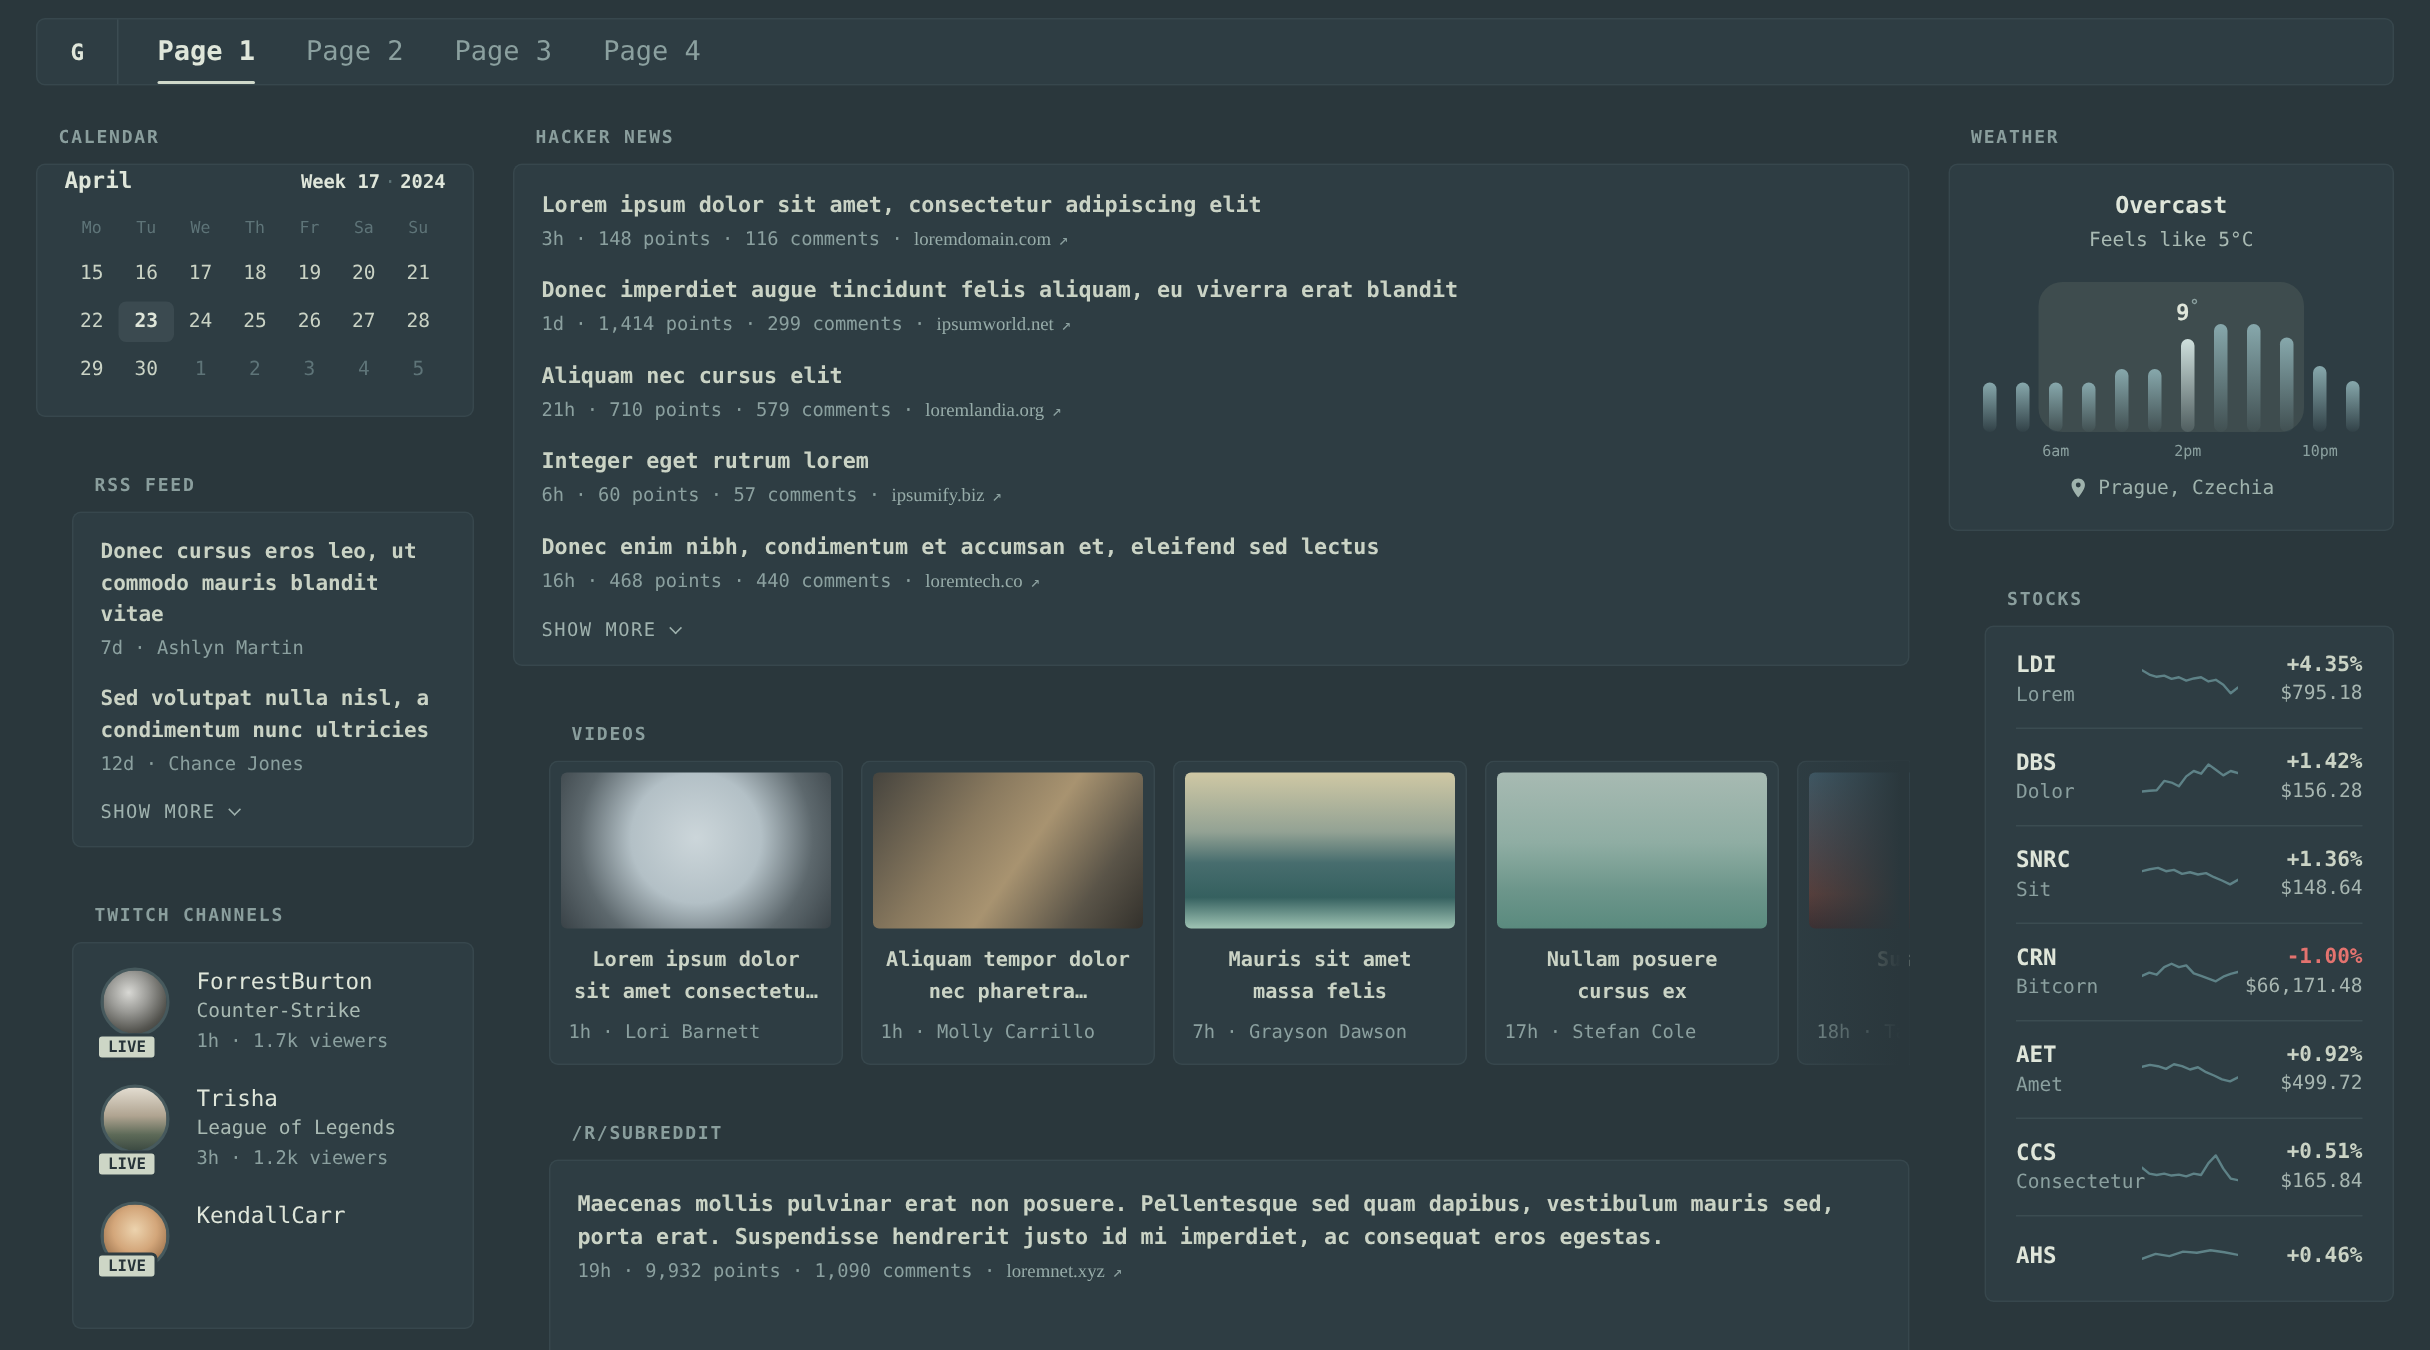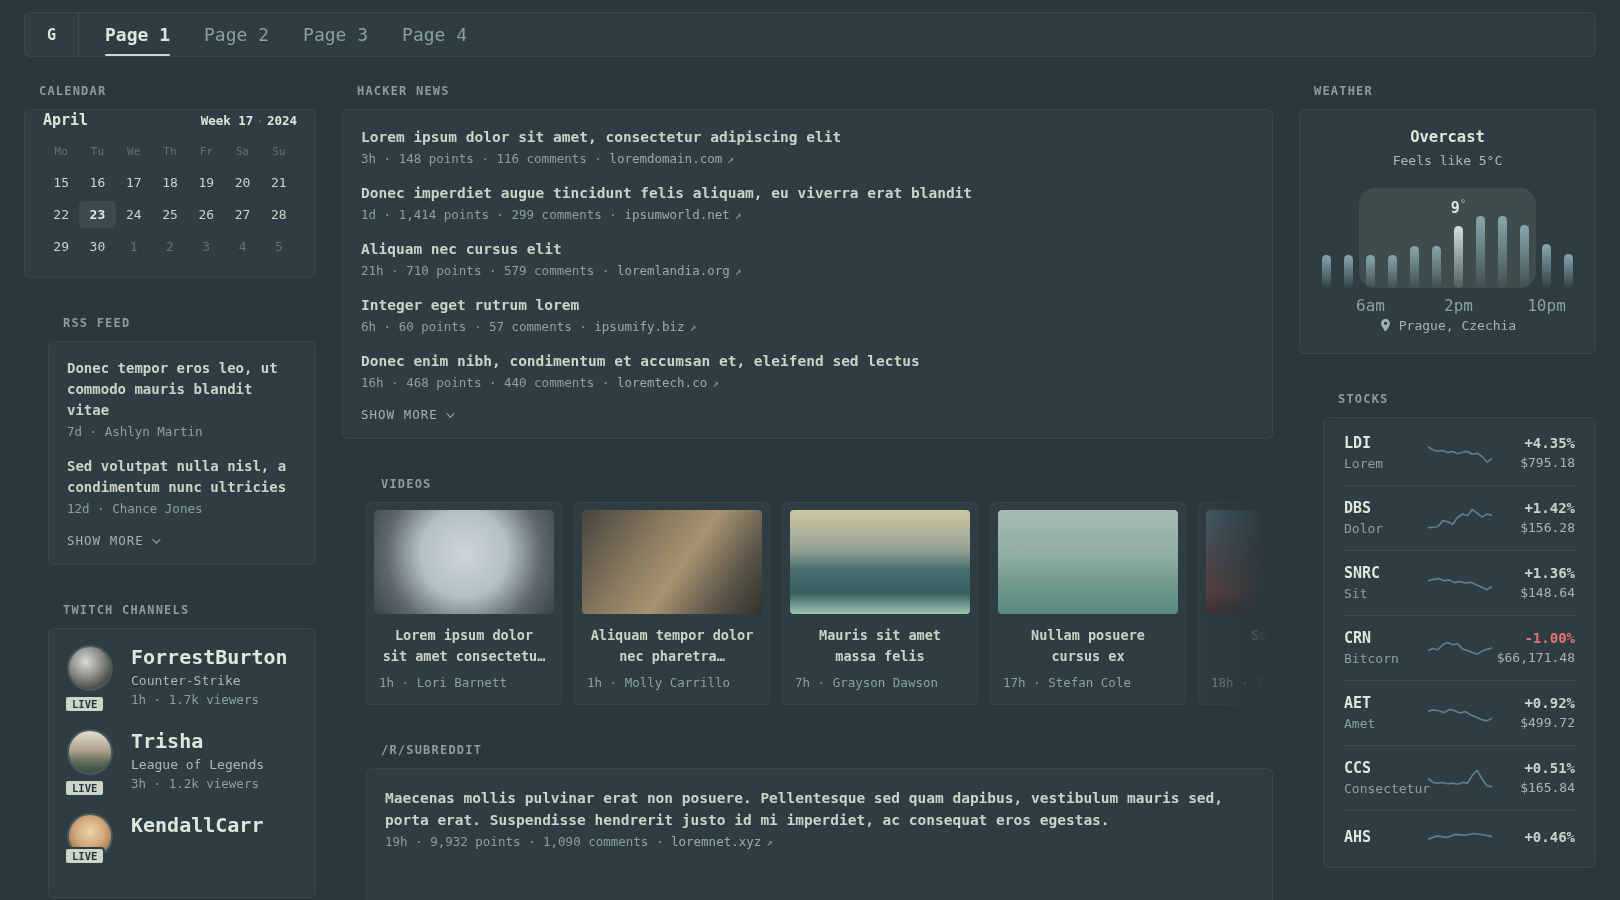--- a/index.html
+++ b/index.html
@@ -48,27 +48,27 @@
   .imeta{font-size:12.5px;color:var(--muted);margin-top:3px;}
   .showmore{font-size:12.5px;letter-spacing:1px;color:#9fb2ae;cursor:pointer;display:inline-flex;align-items:center;background:none;border:none;font-family:inherit;}
   .chev{display:inline-block;width:6px;height:6px;border-right:1.5px solid currentColor;border-bottom:1.5px solid currentColor;transform:rotate(45deg) translateY(-2px);margin-left:8px;}
   
   .tw{padding:16px 18px 16px;}
   .tw-row{display:flex;gap:16px;margin-bottom:22px;cursor:pointer;}
   .av-wrap{position:relative;width:48px;flex:0 0 48px;}
   .avatar{display:block;width:46px;height:46px;border-radius:50%;border:2px solid #46595d;}
   .live-badge{position:absolute;left:-3px;bottom:-6px;background:var(--badgebg);color:var(--badgetx);
     font-size:10.5px;font-weight:bold;padding:1px 6px;border-radius:4px;border:2px solid var(--card);}
-  .tw-name{font-size:20px;font-weight:bold;color:var(--bright);}
+  .tw-name{font-size:15px;font-weight:normal;color:var(--bright);}
   .tw-game{font-size:13px;color:var(--soft);margin-top:4px;}
   .tw-meta{font-size:12.5px;color:var(--muted);margin-top:4px;}
   
   .hn{padding:17px 18px 15px;}
   .hn .ititle{font-size:14.5px;}
-  .domain{color:#97aca9;text-decoration:none;cursor:pointer;}
+  .domain{color:#97aca9;text-decoration:none;cursor:pointer;font-family:Liberation Serif, serif;}
   .ext{font-size:11px;color:var(--muted);margin-left:5px;}
   
   .vids-clip{position:relative;overflow:hidden;}
   .vids-clip::after{content:"";position:absolute;top:0;right:-1px;bottom:0;width:86px;
     background:linear-gradient(90deg,rgba(42,55,60,0) 0%,var(--bg) 92%);pointer-events:none;}
   .vids{display:flex;gap:12px;}
   .vcard{flex:0 0 196px;width:196px;background:var(--card);border:1px solid var(--border);border-radius:6px;padding:7px 7px 4px;cursor:pointer;}
   .thumb{width:100%;height:104px;border-radius:4px;}
   .vtitle{margin:11px 5px 0;}
   .vline{font-size:13.5px;font-weight:bold;line-height:21px;color:var(--text);white-space:nowrap;overflow:hidden;text-align:center;}
@@ -80,21 +80,21 @@
   .wx{padding:18px 16px 20px;text-align:center;}
   .wx-cond{font-size:15.5px;font-weight:bold;color:var(--bright);}
   .wx-feels{font-size:13px;color:var(--soft);margin-top:7px;}
   .wx-chart{position:relative;height:100px;margin:20px auto 30px;}
   .wx-day{position:absolute;top:0;bottom:0;background:var(--daylight);border-radius:16px;}
   .wx-bar{position:absolute;bottom:0;width:9px;border-radius:5px;
     background:linear-gradient(180deg,var(--bar) 0%,rgba(135,168,172,0.04) 100%);}
   .wx-bar.cur{background:linear-gradient(180deg,var(--barcur) 0%,rgba(207,224,221,0.12) 100%);}
   .wx-temp{position:absolute;transform:translateX(-50%);font-size:15px;font-weight:bold;color:var(--bright);white-space:nowrap;}
   .wx-temp .deg{color:var(--muted);font-size:11px;vertical-align:6px;}
-  .wx-time{position:absolute;top:calc(100% + 8px);transform:translateX(-50%);font-size:16px;color:var(--muted);}
+  .wx-time{position:absolute;top:calc(100% + 8px);transform:translateX(-50%);font-size:10px;color:var(--muted);}
   .wx-loc{display:flex;align-items:center;justify-content:center;gap:7px;font-size:13px;color:#9fb3ad;margin-top:2px;}
   .pin{flex:0 0 auto;}
   
   .stocks{padding:3px 20px;}
   .st-row{display:grid;grid-template-columns:minmax(0,1fr) 64px minmax(0,1fr);align-items:center;padding:13px 0 14px;cursor:pointer;}
   .st-row + .st-row{border-top:1px solid rgba(160,190,190,0.12);}
   .st-ticker{font-size:15px;font-weight:bold;color:var(--bright);}
   .st-name{font-size:13px;color:var(--muted);margin-top:4px;}
   .st-right{text-align:right;}
   .st-change{font-size:14px;font-weight:bold;color:var(--text);}
@@ -158,21 +158,21 @@
           <span class="cal-cell mut">4</span>
           <span class="cal-cell mut">5</span>
         </div>
       </div>
     </section>
 
     <section class="widget">
       <h2 class="wlabel">RSS FEED</h2>
       <div class="card list">
         <div class="item">
-          <a class="ititle">Donec tempor eros leo, ut commodo mauris blandit vitae</a>
+          <a class="ititle">Donec cursus eros leo, ut commodo mauris blandit vitae</a>
           <div class="imeta">7d · Ashlyn Martin</div>
         </div>
         <div class="item">
           <a class="ititle">Sed volutpat nulla nisl, a condimentum nunc ultricies</a>
           <div class="imeta">12d · Chance Jones</div>
         </div>
         <button class="showmore">
           <span>SHOW MORE</span>
             <span class="chev"></span>
         </button>

